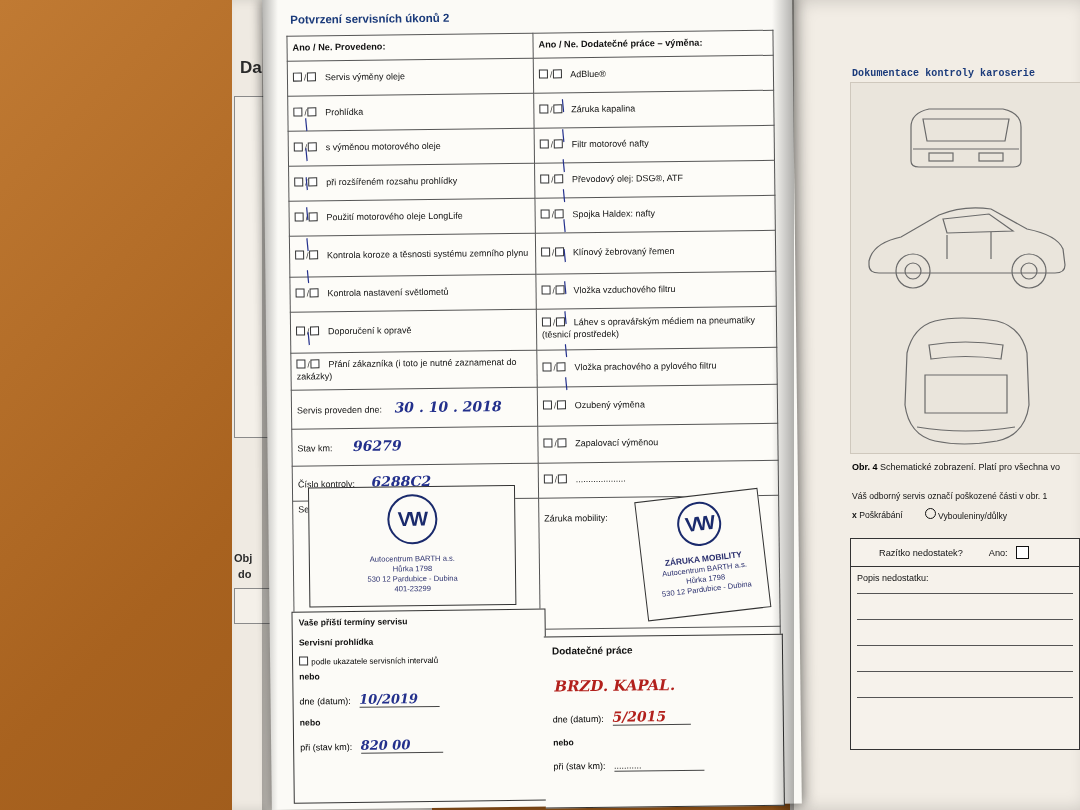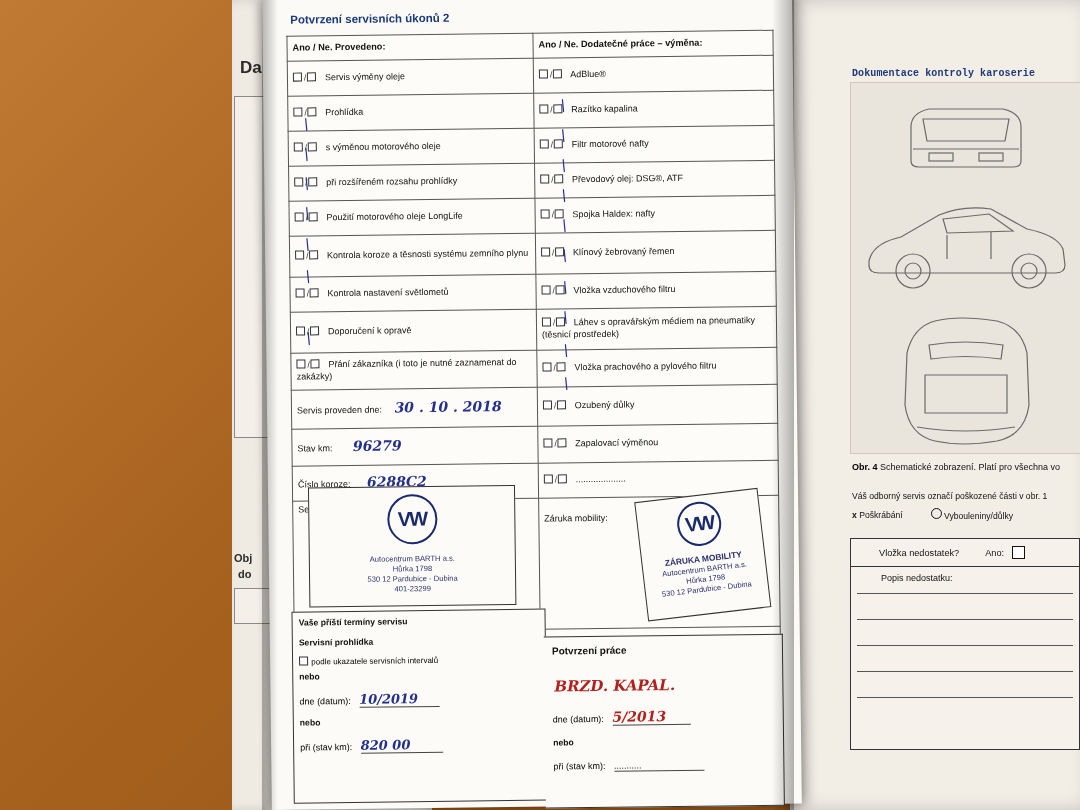--- a/index.html
+++ b/index.html
@@ -71,21 +71,21 @@
   .rp-note {
     position: absolute;
     left: 62px; top: 490px;
     font-size: 8.6px; color: #111;
     width: 226px; line-height: 1.45;
   }
   .rp-legend {
     position: absolute;
     left: 62px; top: 508px;
     font-size: 8.6px; color: #111;
-    display: flex; gap: 28px; align-items: center;
+    display: flex; gap: 22px; align-items: center;
   }
   .rp-defect-box {
     position: absolute;
     left: 60px; top: 538px;
     width: 228px; height: 210px;
     border: 1px solid #333;
     background: #f6f2eb;
   }
   .rp-defect-head {
     position: absolute; left: 0; top: 0;
@@ -96,21 +96,21 @@
     padding-left: 28px; box-sizing: border-box;
   }
   .rp-checkbox {
     display: inline-block;
     width: 11px; height: 11px;
     border: 1.4px solid #111;
     background: #fff;
   }
   .rp-desc-label {
     position: absolute; left: 6px; top: 34px;
-    font-size: 9px; color: #111; margin-left: 24px;
+    font-size: 9px; color: #111;
   }
   .rp-lines { position: absolute; left: 6px; top: 54px; width: 216px; }
   .rp-line { height: 1px; background: #555; margin-bottom: 25px; }
   .page-num {
     position: absolute;
     left: 780px; top: 742px;
     font-size: 8px; color: #333;
   }
   
   .sheet {
@@ -292,21 +292,21 @@
         <span>Poškrábání</span>
       </span>
       <span>
         <span style="display:inline-block;width:9px;height:9px;border:1.3px solid #111;border-radius:50%;"></span>
         <span>Vybouleniny/důlky</span>
       </span>
     </div>
 
     <div class="rp-defect-box">
       <div class="rp-defect-head">
-        <span>Vložka nedostatek?</span>
+        <span>Razítko nedostatek?</span>
         <span style="margin-left:18px">Ano:</span>
         <span class="rp-checkbox"></span>
       </div>
       <div class="rp-desc-label">Popis nedostatku:</div>
       <div class="rp-lines">
         <div class="rp-line"></div>
         <div class="rp-line"></div>
         <div class="rp-line"></div>
         <div class="rp-line"></div>
         <div class="rp-line"></div>
@@ -336,21 +336,21 @@
             <span>AdBlue®</span>
           </td>
         </tr>
         <tr>
           <td class="colL" style="height:28px">
             <span class="cbgrp"><span class="cb"></span><span class="sl">/</span><span class="cb"></span></span>
             <span>Prohlídka</span>
           </td>
           <td class="colR">
             <span class="cbgrp"><span class="cb"></span><span class="sl">/</span><span class="cb"></span></span>
-            <span>Razítko kapalina</span>
+            <span>Záruka kapalina</span>
           </td>
         </tr>
         <tr>
           <td class="colL" style="height:28px">
             <span class="cbgrp"><span class="cb"></span><span class="sl">/</span><span class="cb"></span></span>
             <span>s výměnou motorového oleje</span>
           </td>
           <td class="colR">
             <span class="cbgrp"><span class="cb"></span><span class="sl">/</span><span class="cb"></span></span>
             <span>Filtr motorové nafty</span>
@@ -416,36 +416,36 @@
             <span>Vložka prachového a pylového filtru</span>
           </td>
         </tr>
         <tr>
           <td class="colL" style="height:32px">
             <span>Servis proveden dne:</span>
             <span class="ink" style="font-size:14px; margin-left:10px">30 . 10 . 2018</span>
           </td>
           <td class="colR">
             <span class="cbgrp"><span class="cb"></span><span class="sl">/</span><span class="cb"></span></span>
-            <span>Ozubený důlky</span>
+            <span>Ozubený výměna</span>
           </td>
         </tr>
         <tr>
           <td class="colL" style="height:30px">
             <span>Stav km:</span>
             <span class="ink" style="font-size:14px; margin-left:18px">96279</span>
           </td>
           <td class="colR">
             <span class="cbgrp"><span class="cb"></span><span class="sl">/</span><span class="cb"></span></span>
             <span>Zapalovací výměnou</span>
           </td>
         </tr>
         <tr>
           <td class="colL" style="height:28px">
-            <span>Číslo koroze:</span>
+            <span>Číslo kontroly:</span>
             <span class="ink" style="font-size:14px; margin-left:14px">6288C2</span>
           </td>
           <td class="colR">
             <span class="cbgrp"><span class="cb"></span><span class="sl">/</span><span class="cb"></span></span>
             <span>....................</span>
           </td>
         </tr>
         <tr>
           <td class="colL" style="height:124px; vertical-align:top">
             <div>Servis provedl:</div>
@@ -498,25 +498,25 @@
           <span class="field-line ink" style="font-size:13px; min-width:80px; margin-left:6px;">10/2019</span>
         </div>
         <div class="box-label bold" style="position:absolute; left:6px; top:105px;">nebo</div>
         <div style="position:absolute; left:6px; top:126px; font-size:9px;">
           <span>při (stav km):</span>
           <span class="field-line ink" style="font-size:13px; min-width:82px; margin-left:6px;">820 00</span>
         </div>
       </div>
 
       <div class="lowerbox" style="left:274px; top:640px; width:238px; height:170px; border-left:none;">
-        <div class="box-label bold" style="position:absolute; left:8px; top:8px; font-size:10px;">Potvrzení práce</div>
+        <div class="box-label bold" style="position:absolute; left:8px; top:8px; font-size:10px;">Dodatečné práce</div>
         <div class="hl-red" style="position:absolute; left:10px; top:40px; font-size:15px;">BRZD. KAPAL.</div>
         <div style="position:absolute; left:8px; top:72px; font-size:9px;">
           <span>dne (datum):</span>
-          <span class="field-line hl-red" style="font-size:14px; min-width:78px; margin-left:6px;">5/2013</span>
+          <span class="field-line hl-red" style="font-size:14px; min-width:78px; margin-left:6px;">5/2015</span>
         </div>
         <div class="box-label bold" style="position:absolute; left:8px; top:100px;">nebo</div>
         <div style="position:absolute; left:8px; top:124px; font-size:9px;">
           <span>při (stav km):</span>
           <span class="field-line" style="min-width:90px; margin-left:6px;">...........</span>
         </div>
       </div>
 
       <div class="ink-tick" style="left:40px; top:116px;">/</div>
       <div class="ink-tick" style="left:40px; top:146px;">/</div>

